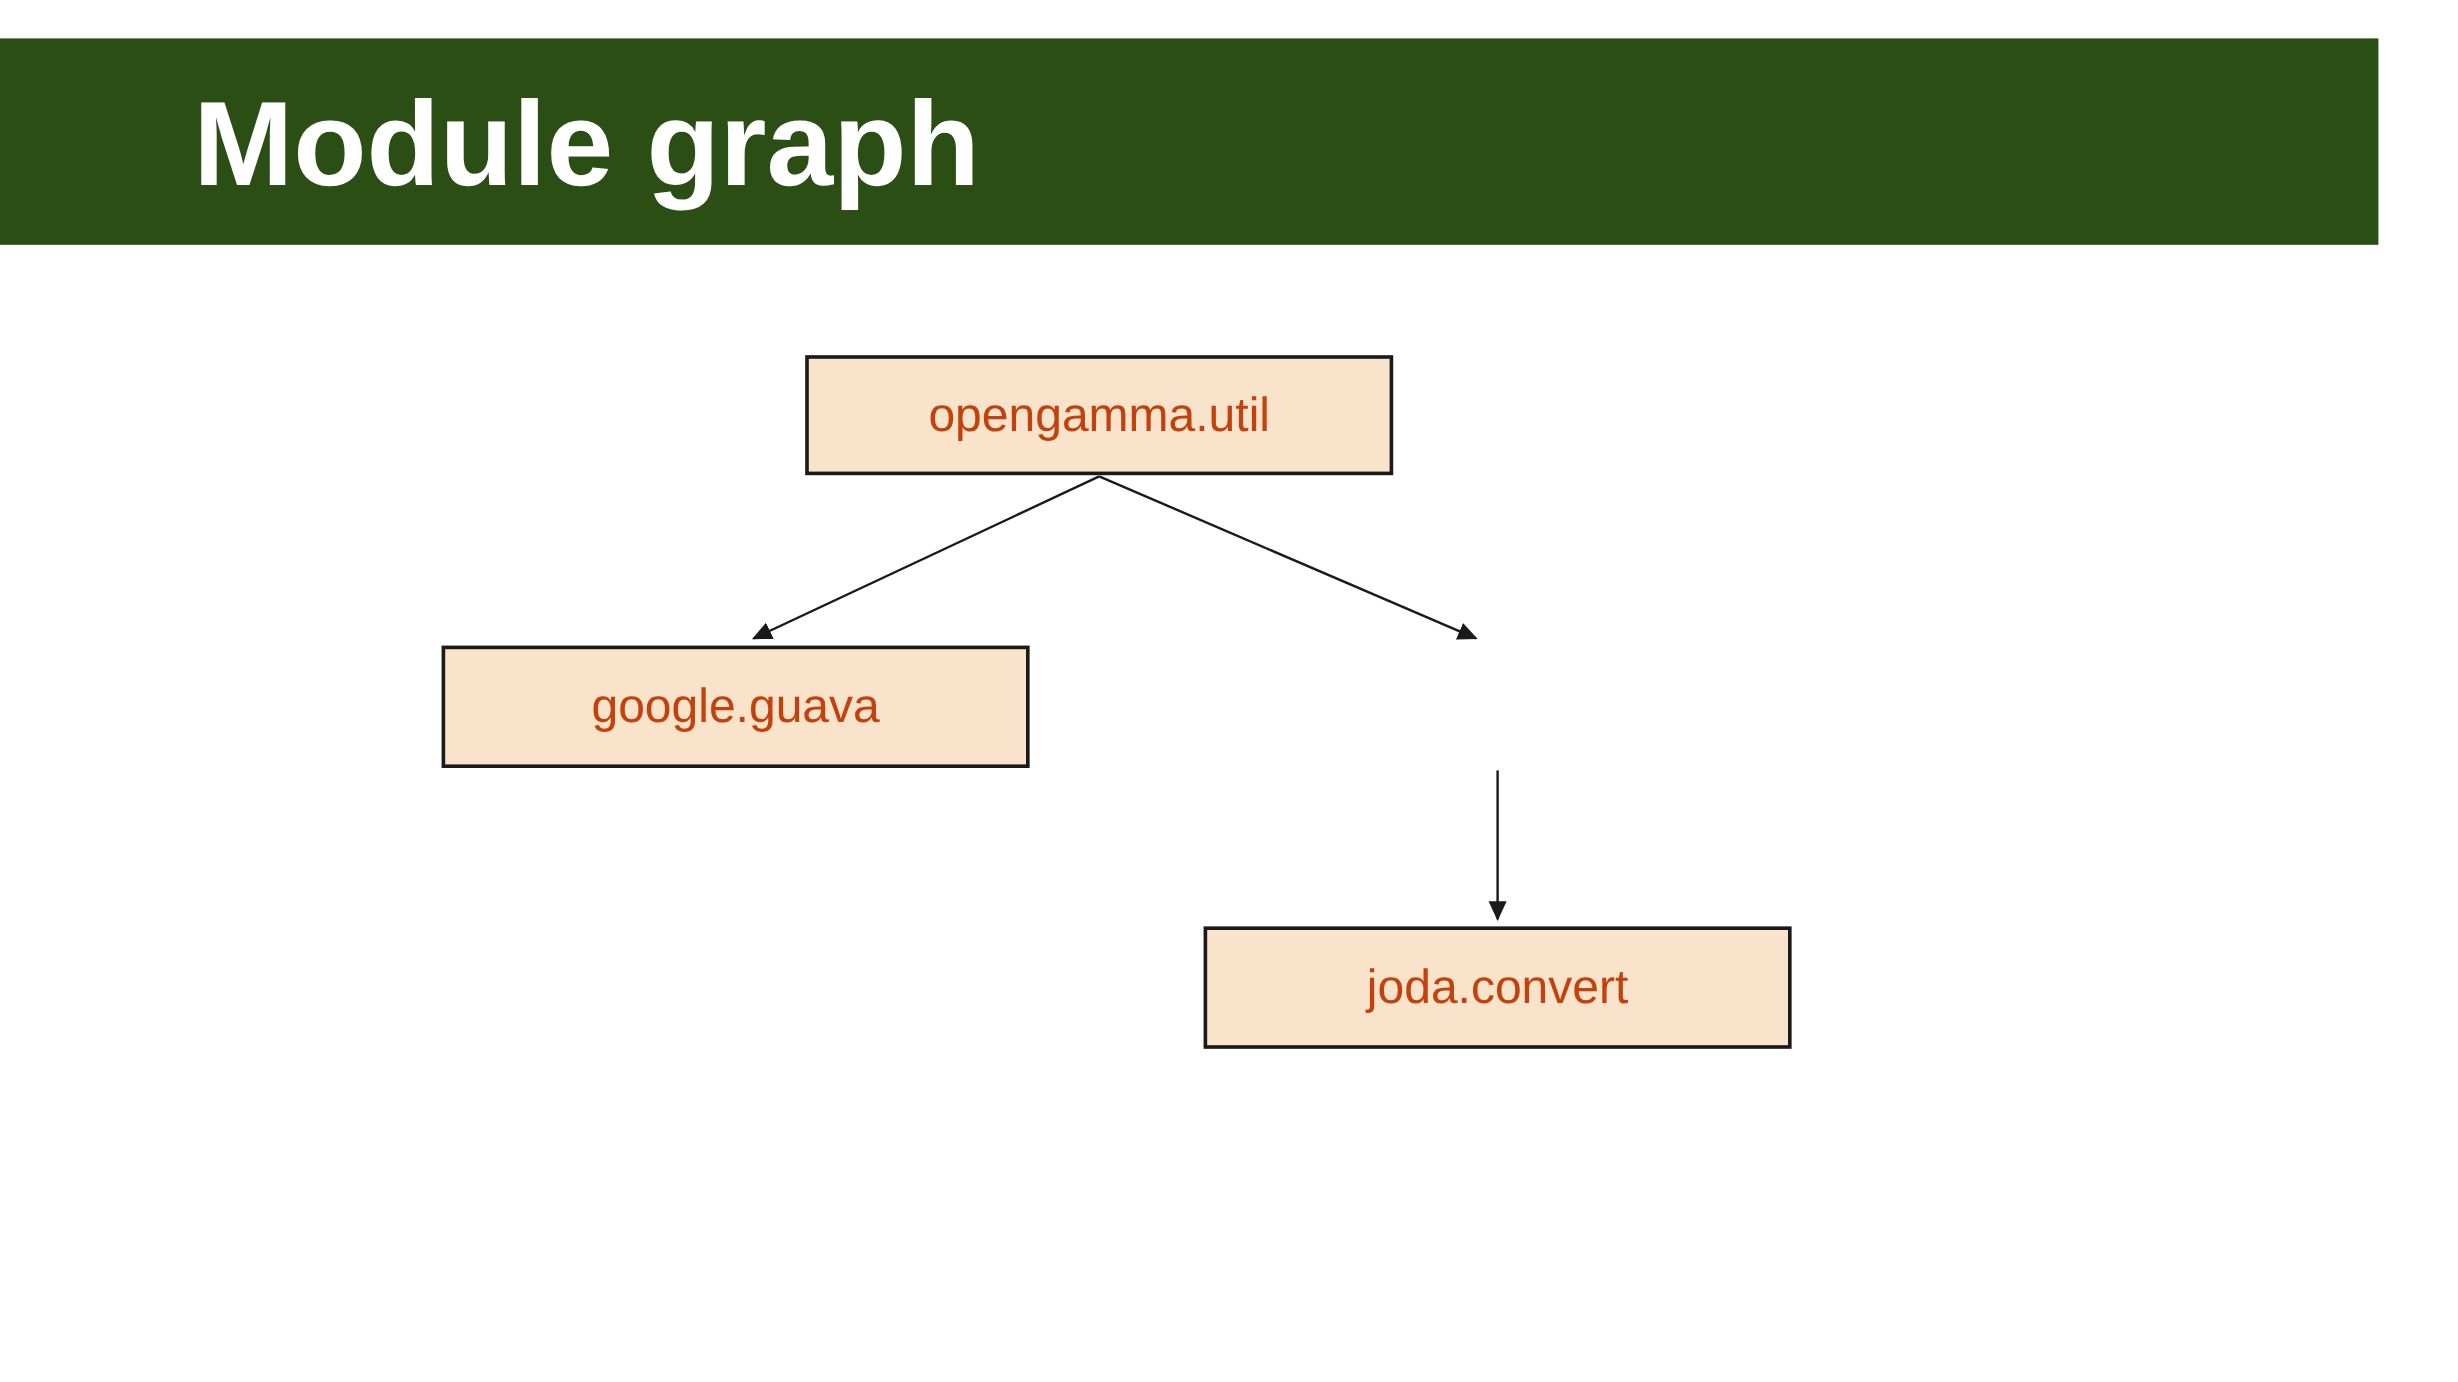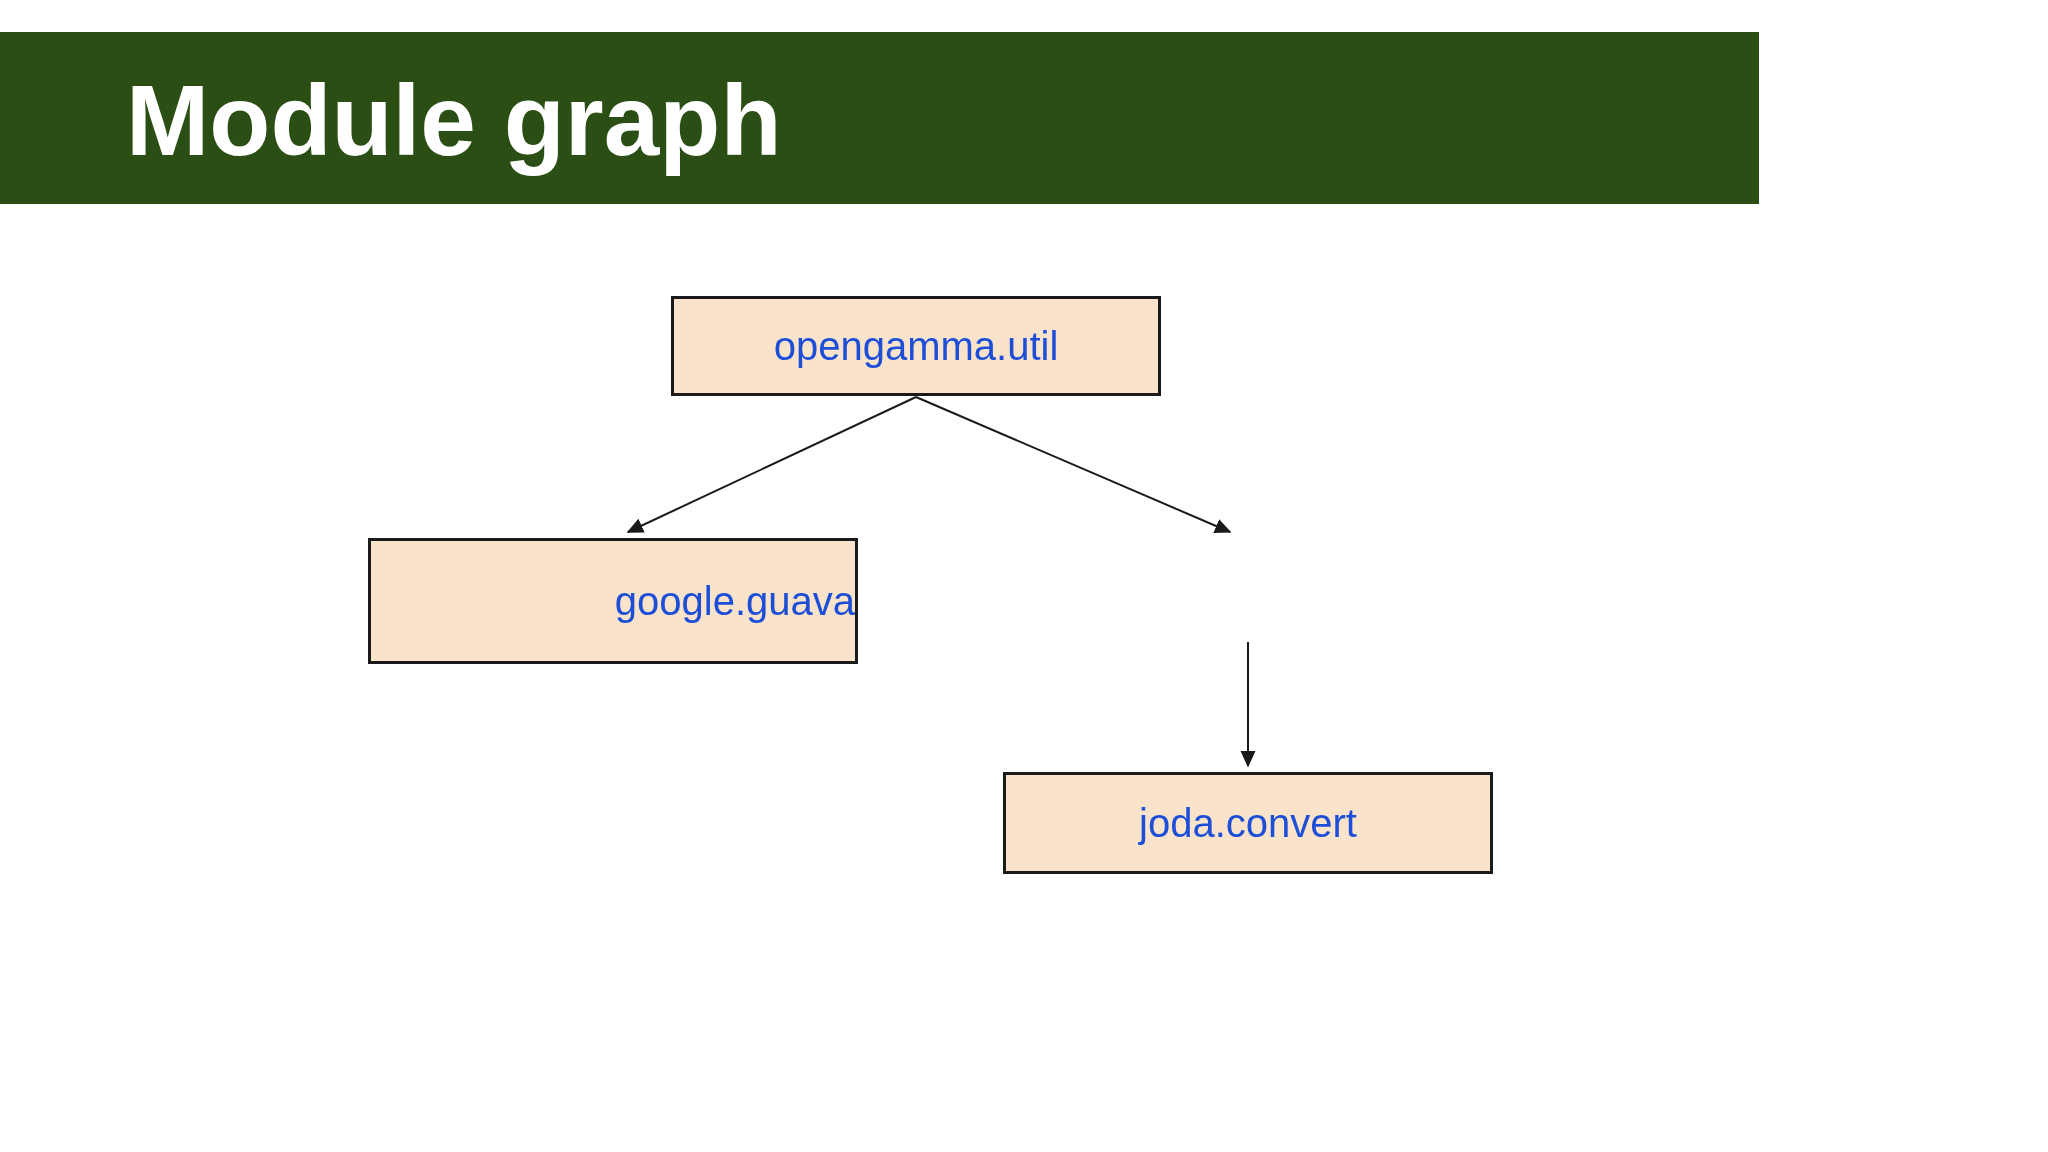--- a/index.html
+++ b/index.html
@@ -12,25 +12,26 @@
     position: relative;
     width: 2048px;
     height: 1152px;
     background: #ffffff;
     overflow: hidden;
   }
   .title-bar {
     position: absolute;
     left: 0;
     top: 32px;
-    width: 1759px;
+    width: 1947px;
     height: 172px;
     background: #2A4E13;
     display: flex;
     align-items: center;
+    padding-left: 35px;
   }
   .title-bar h1 {
     margin: 0;
     padding-left: 126px;
     padding-top: 4px;
     font-size: 100px;
     font-weight: bold;
     color: #ffffff;
     letter-spacing: 0px;
     line-height: 1;
@@ -51,24 +52,24 @@
   }
   .node {
     position: absolute;
     box-sizing: border-box;
     background: #FAE3CB;
     border: 3px solid #1A1A1A;
     display: flex;
     align-items: center;
     justify-content: center;
     font-size: 40px;
-    color: #1d4ed8;
+    color: #c2410c;
   }
   .node-opengamma { left: 671px; top: 92px;  width: 490px; height: 100px; }
-  .node-guava     { left: 368px; top: 334px; width: 490px; height: 126px; justify-content: flex-end; }
+  .node-guava     { left: 368px; top: 334px; width: 490px; height: 102px; }
   .node-beans     { left: 1003px; top: 334px; width: 490px; height: 102px; }
   .node-convert   { left: 1003px; top: 568px; width: 490px; height: 102px; }
 </style>
 </head>
 <body>
 
 <div class="slide">
 
   <header class="title-bar">
     <h1>Module graph</h1>

